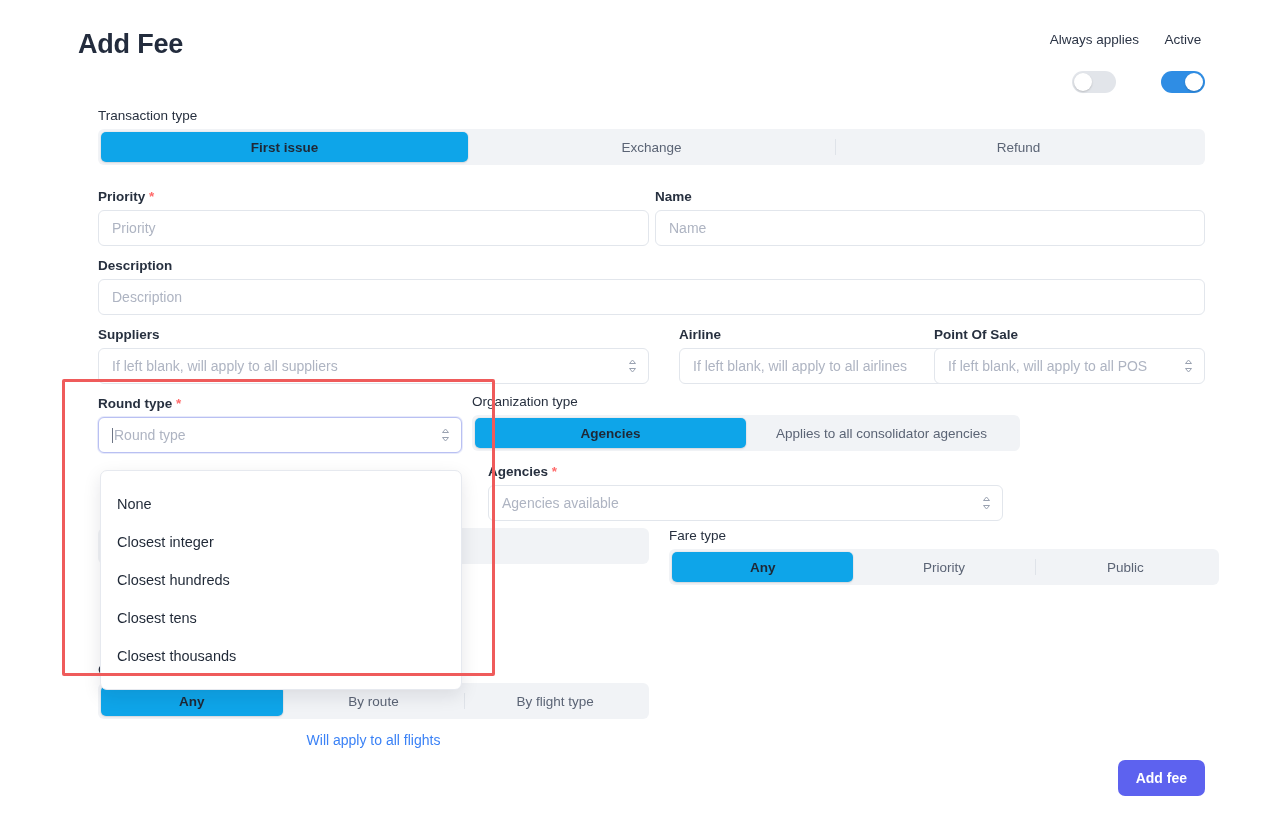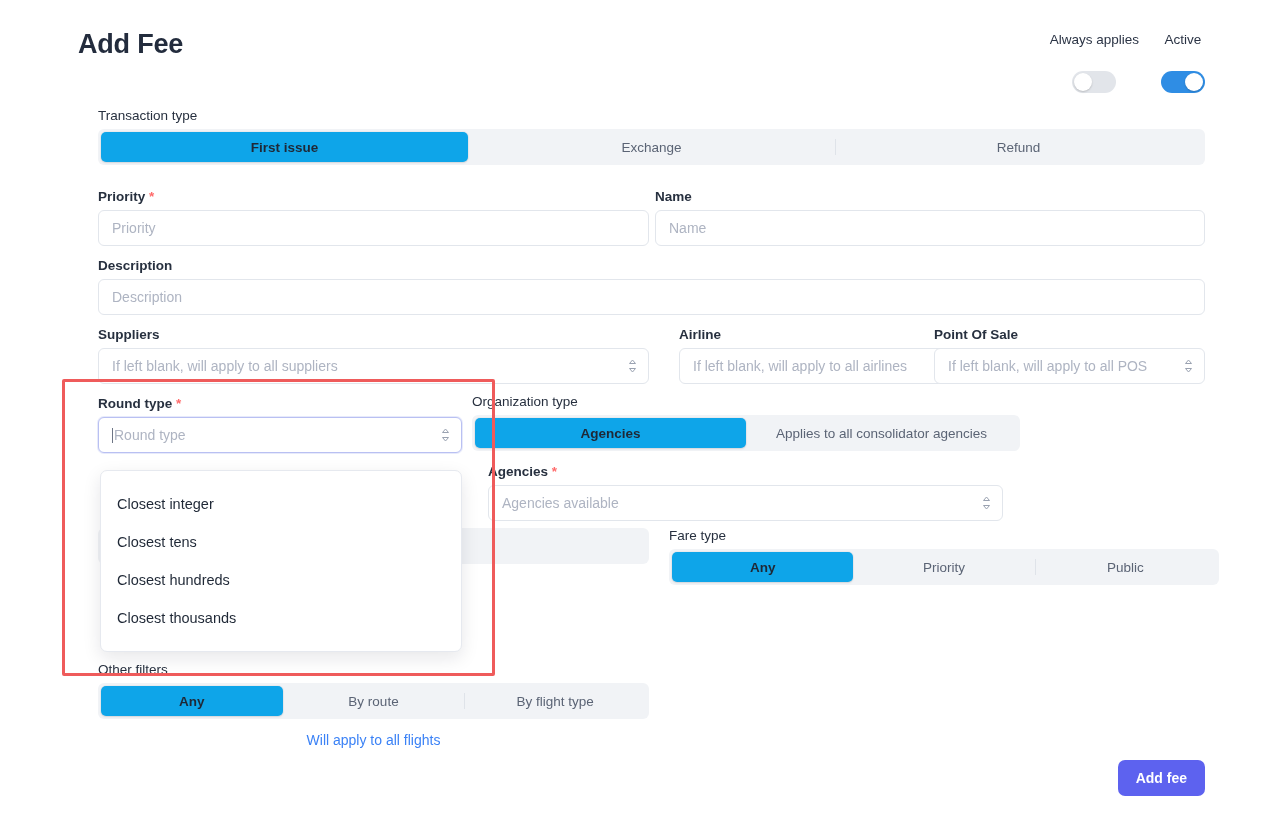--- a/index.html
+++ b/index.html
@@ -269,23 +269,24 @@
     <span class="field-label"><span>Round type</span> <span class="req">*</span></span>
     <div class="input select focused">
       <span class="caret"></span>
       <span>Round type</span>
       <svg class="chev" viewBox="0 0 9 14">
         <path d="M4.5 1 L7.5 4.5 L1.5 4.5 Z M4.5 13 L7.5 9.5 L1.5 9.5 Z" fill="none" stroke="currentColor" stroke-width="1"></path>
       </svg>
     </div>
 
     <div class="dropdown">
+      <div class="dd-item">None</div>
       <div class="dd-item">Closest integer</div>
+      <div class="dd-item">Closest hundreds</div>
       <div class="dd-item">Closest tens</div>
-      <div class="dd-item">Closest hundreds</div>
       <div class="dd-item">Closest thousands</div>
     </div>
   </div>
 
 </div>
 
 <div class="annot"></div>
 
 <button class="footer-btn">Add fee</button>
 

